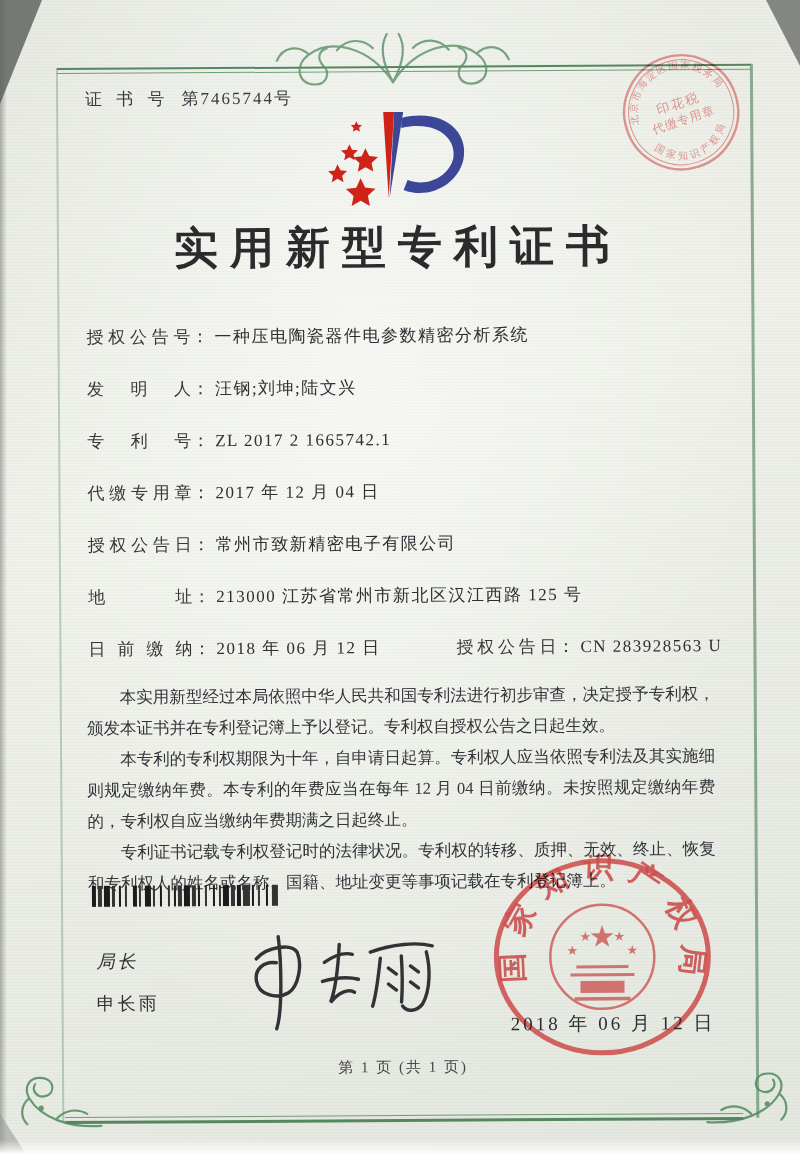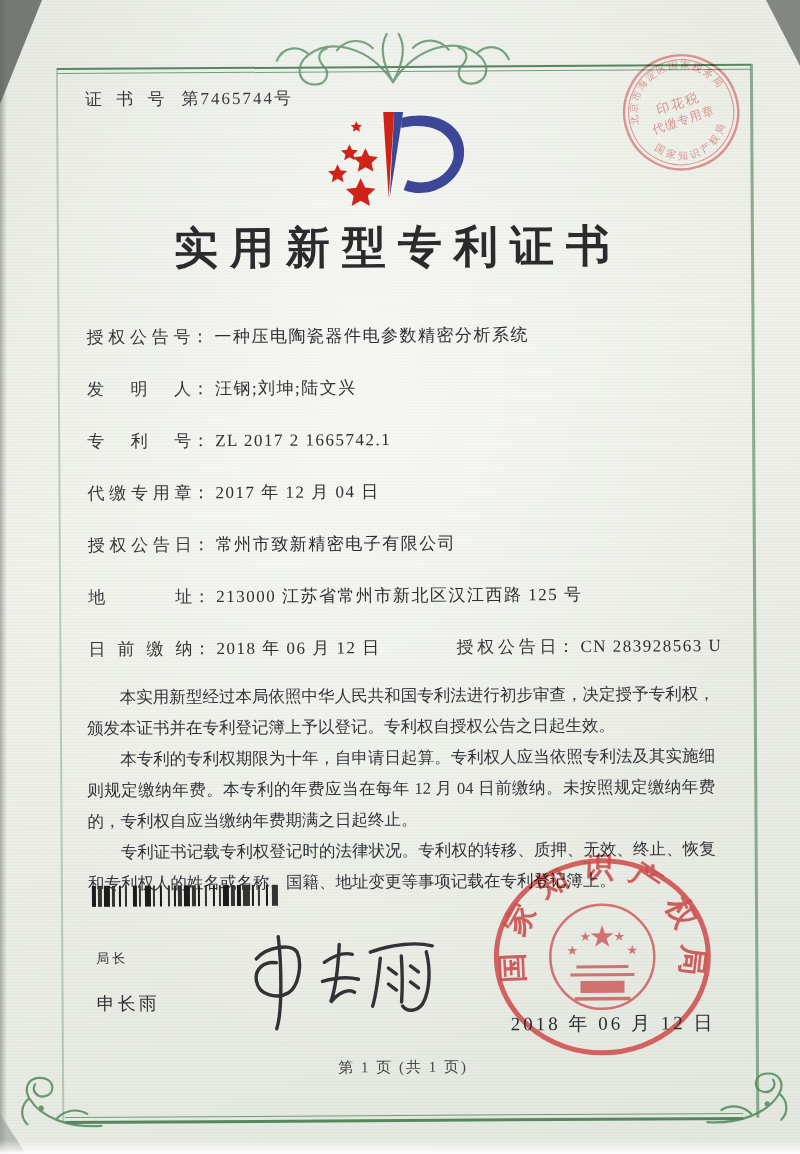--- a/index.html
+++ b/index.html
@@ -42,21 +42,21 @@
   .grantno{position:absolute;left:368px;top:0;display:flex;align-items:baseline;white-space:nowrap;}
   .grantno .flab{width:100px;}
   
   .paras{position:absolute;left:86px;top:680px;width:628px;font-size:16.5px;line-height:31px;
     text-align:justify;color:#33333a;}
   .paras p{margin:0;text-indent:2em;}
   
   .barcode{position:absolute;left:90px;top:884px;width:224px;height:21px;display:flex;align-items:stretch;overflow:hidden;filter:blur(.3px);}
   .barcode span{display:block;height:100%;}
   
-  .role{position:absolute;left:94px;top:948px;font-size:13px;letter-spacing:3px;color:#2f2f33;}
+  .role{position:absolute;left:94px;top:948px;font-size:18px;letter-spacing:3px;color:#2f2f33;font-style:italic;}
   .name{position:absolute;left:94px;top:990px;font-size:18px;letter-spacing:3px;color:#2f2f33;}
   .sig{position:absolute;left:218px;top:918px;}
   
   .seal{position:absolute;left:488px;top:856px;opacity:.92;mix-blend-mode:multiply;}
   .sealdate{position:absolute;left:508px;top:1012px;font-size:19px;letter-spacing:3px;color:#2c2c31;z-index:4;}
   
   .stamp{position:absolute;left:606px;top:36px;opacity:.85;mix-blend-mode:multiply;}
   
   .footer{position:absolute;left:0;top:1058px;width:100%;text-align:center;font-size:15px;letter-spacing:2px;color:#46464a;}
 </style>

